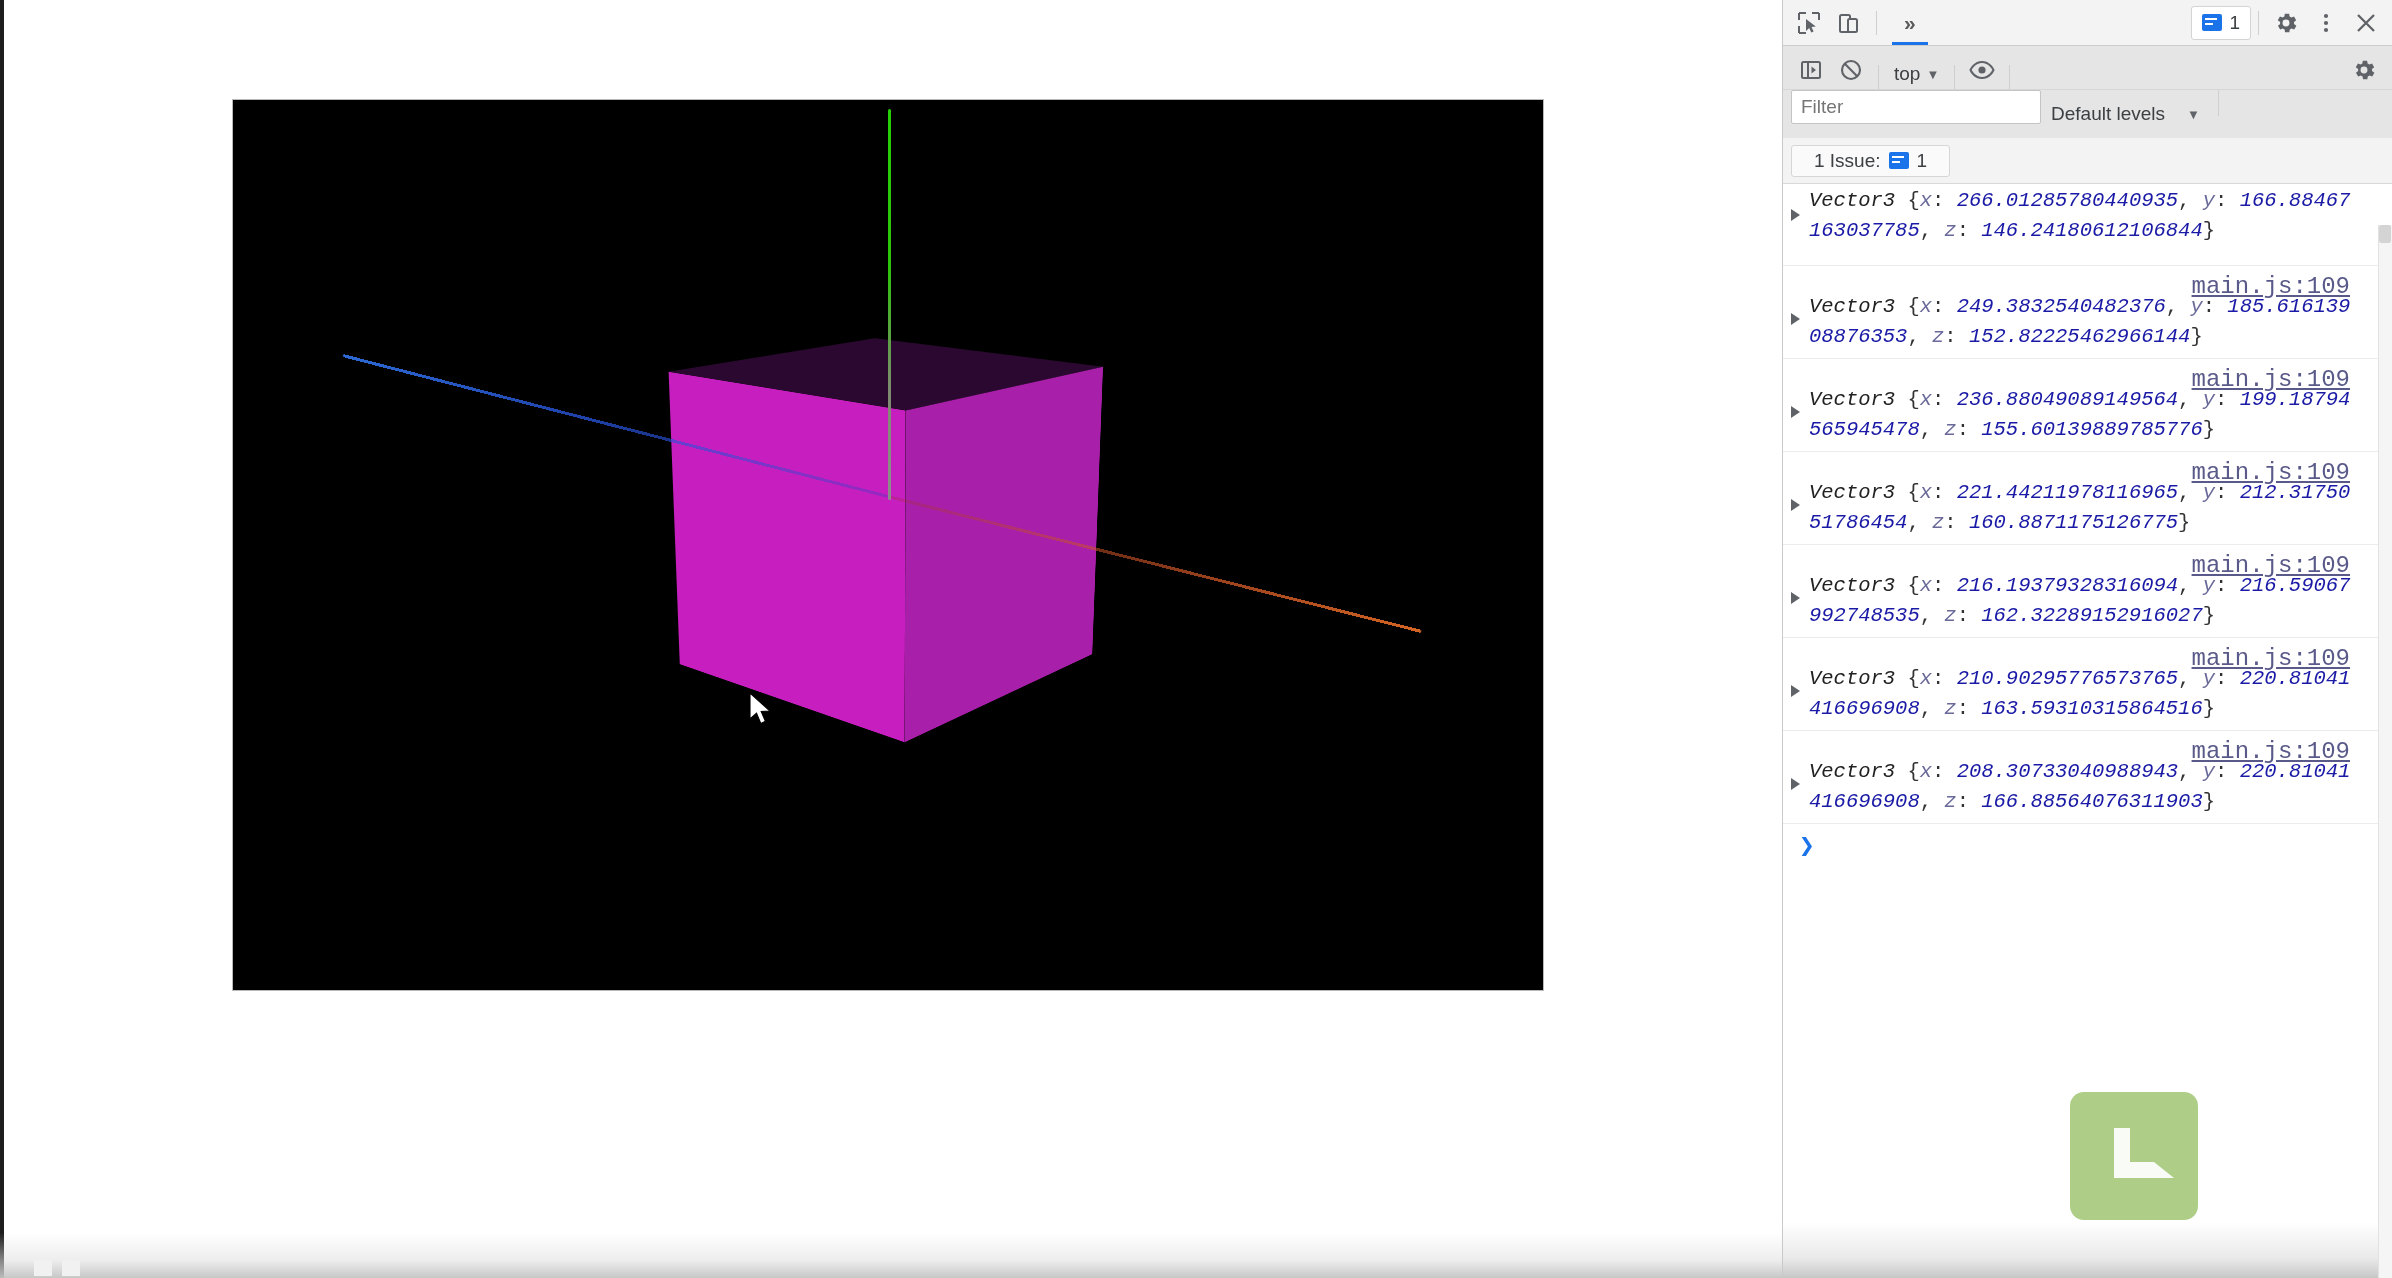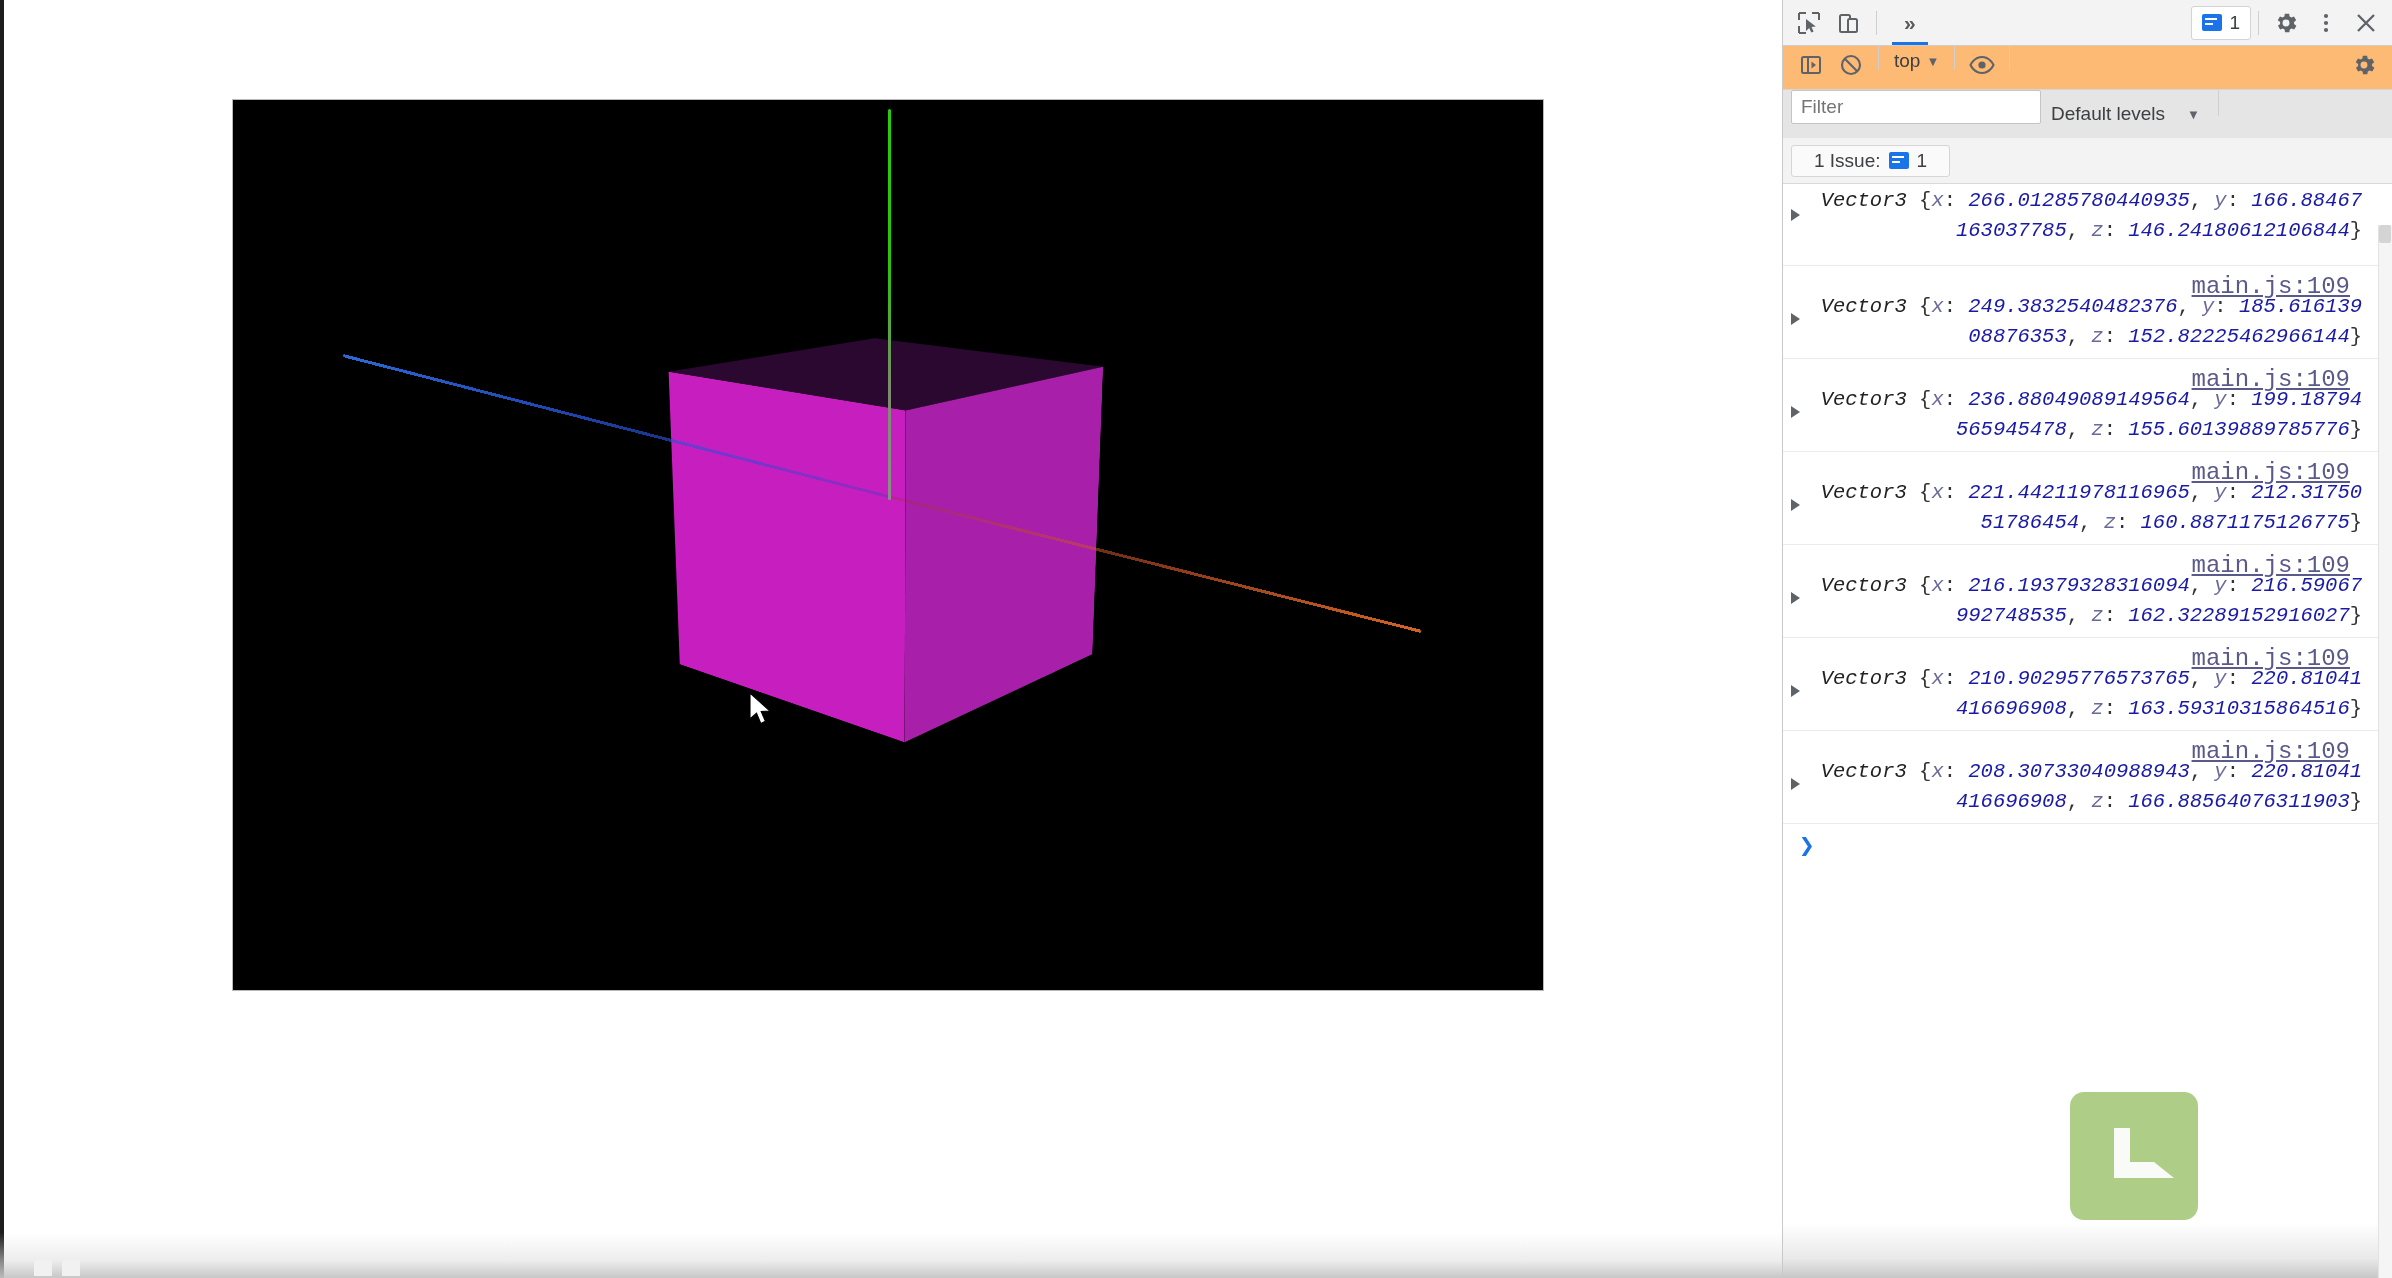--- a/index.html
+++ b/index.html
@@ -151,23 +151,23 @@
   .issues-pill {
     display: flex; align-items: center; gap: 7px;
     height: 34px; padding: 0 10px;
     background: #ffffff;
     border: 1px solid #d4d4d4; border-radius: 3px;
     font-size: 19px; color: #3c4043;
   }
 
   .dt-subbar {
     height: 44px; min-height: 44px;
-    background: #fdba74;
+    background: #e5e5e5;
     border-bottom: 1px solid #d6d6d6;
-    display: flex; align-items: flex-start;
+    display: flex; align-items: flex-end;
     padding: 0 8px;
   }
   .ctx-select {
     display: flex; align-items: center; gap: 6px;
     font-size: 19px; color: #3c4043;
     padding: 0 8px; height: 30px;
   }
   .caret { font-size: 13px; color: #5f6368; }
 
   .dt-filterbar {
@@ -221,21 +221,20 @@
     content: ""; position: absolute; left: 3px; top: 9px;
     width: 8px; height: 2px; background: #fff;
   }
 
   
   .console-body {
     flex: 1;
     overflow: hidden;
     position: relative;
     background: #ffffff;
-    text-align: right;
   }
   .log-list { position: relative; }
   .log-row {
     position: relative;
     border-bottom: 1px solid #ececec;
     padding: 4px 30px 6px 26px;
     min-height: 90px;
   }
   .src-link {
     position: absolute; right: 42px; top: 7px;

